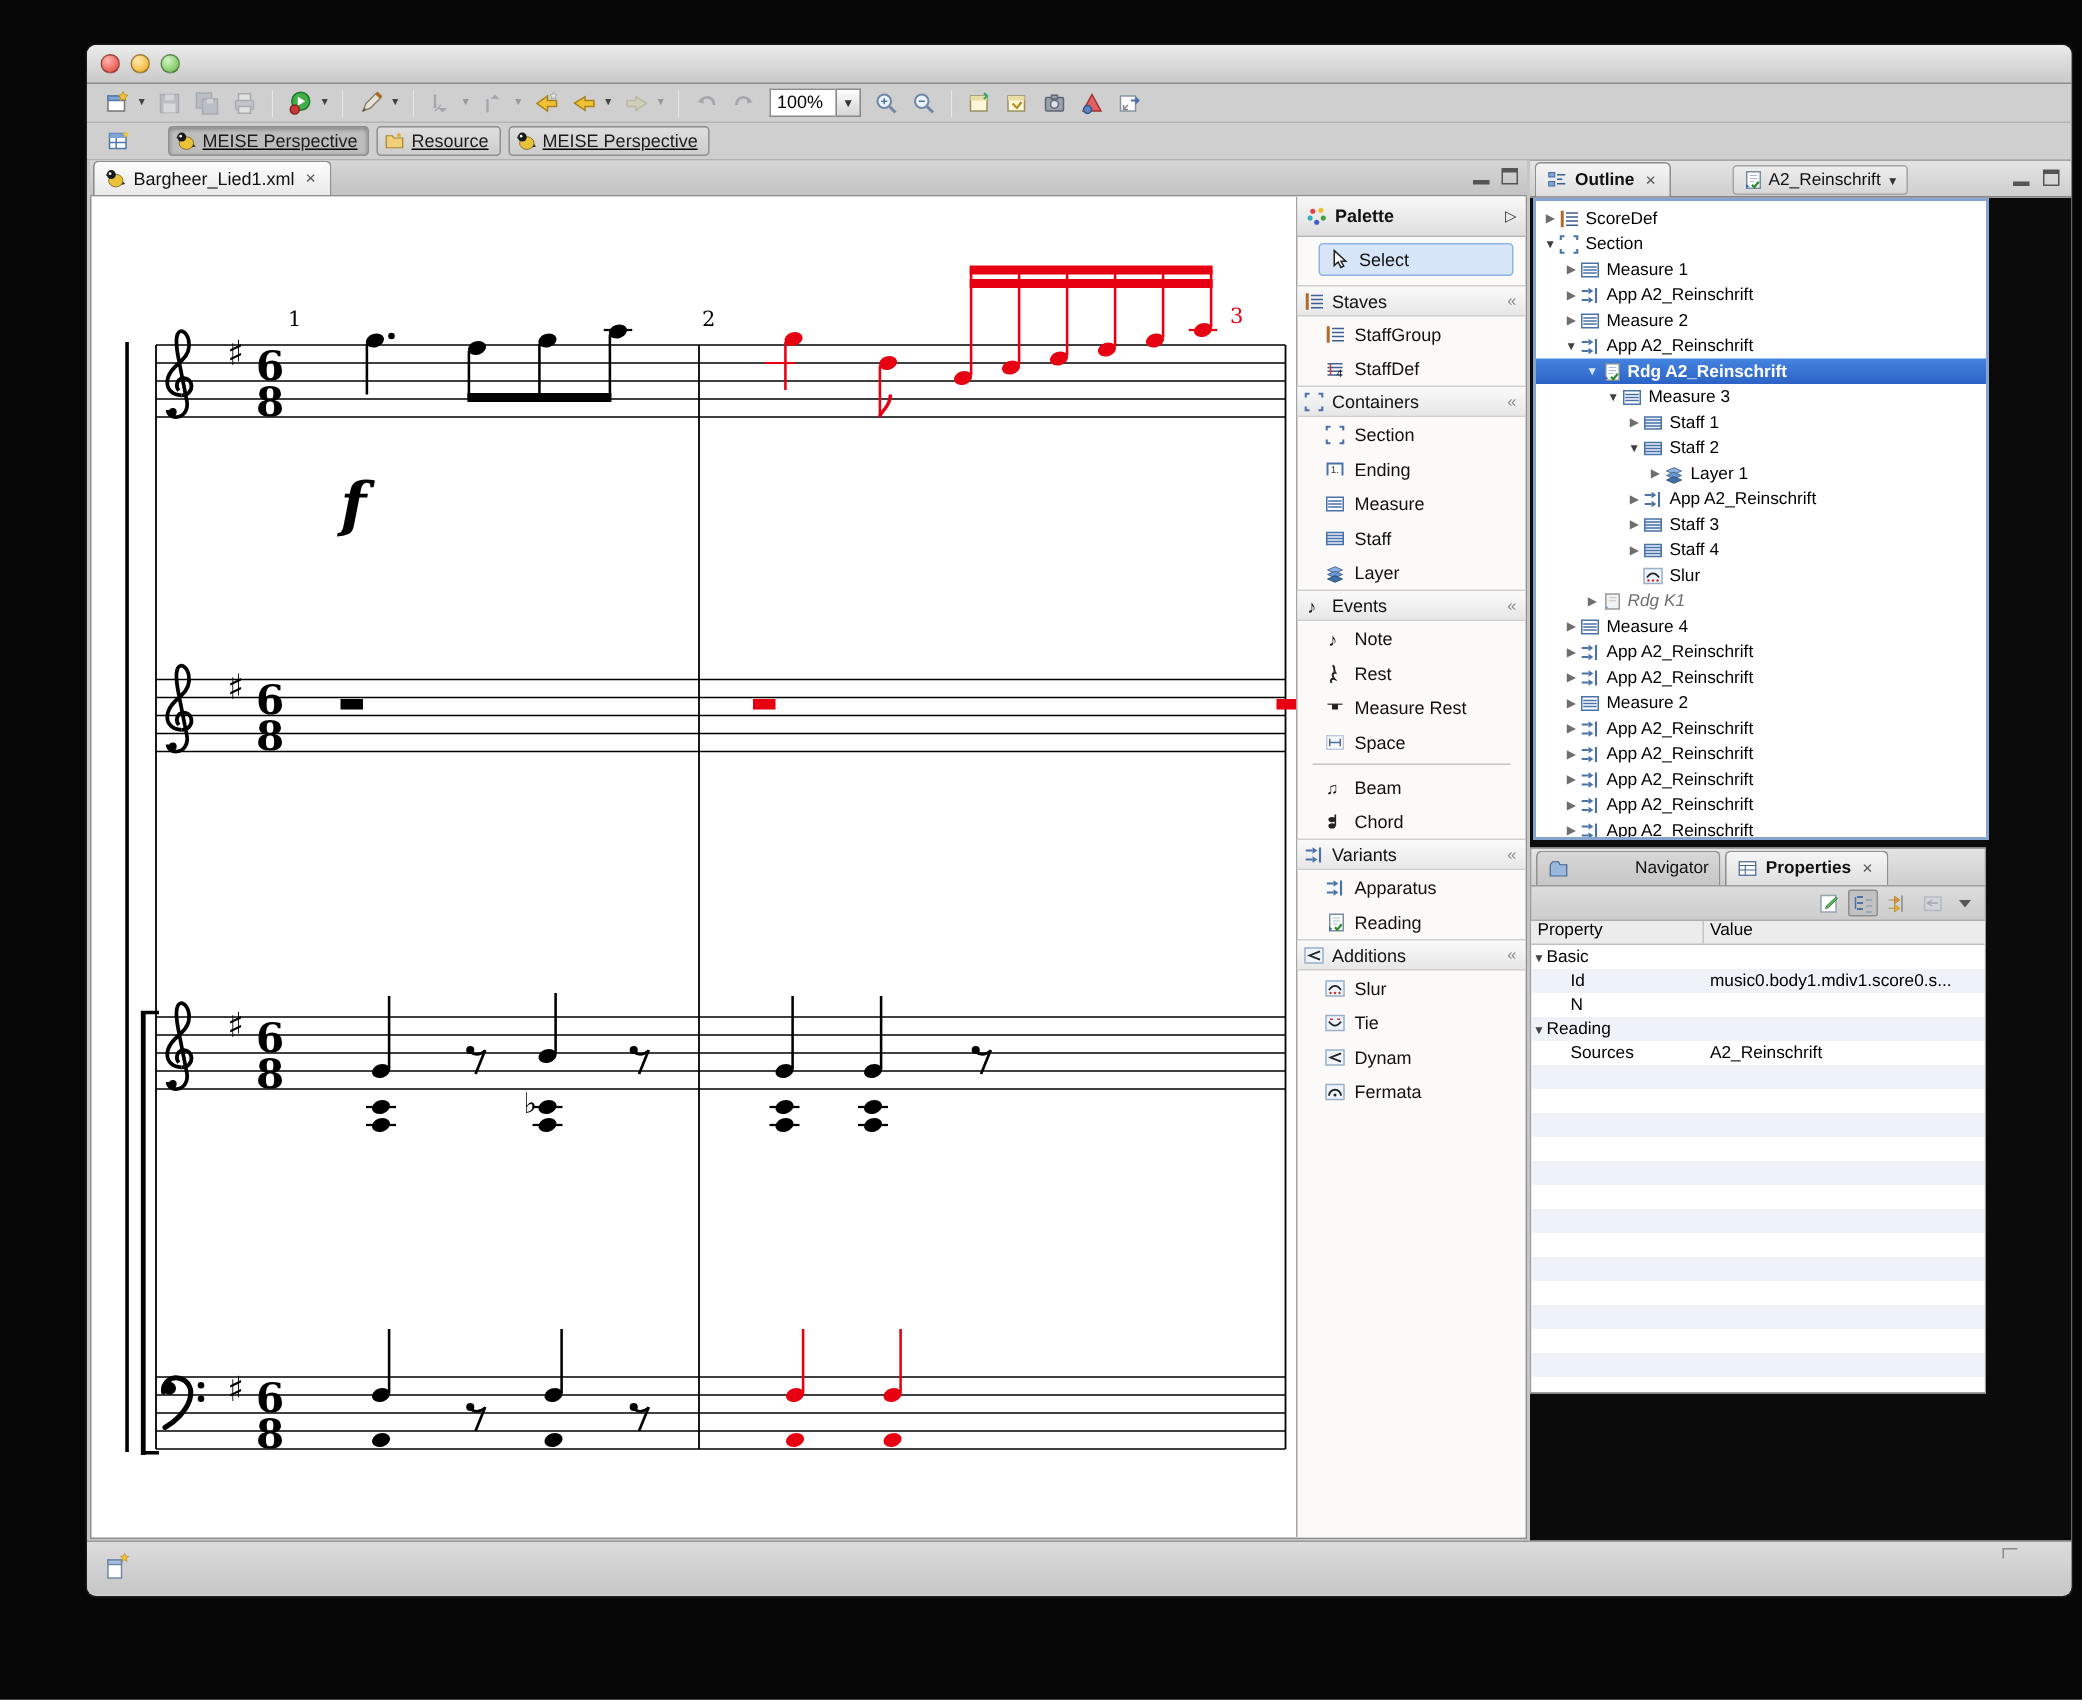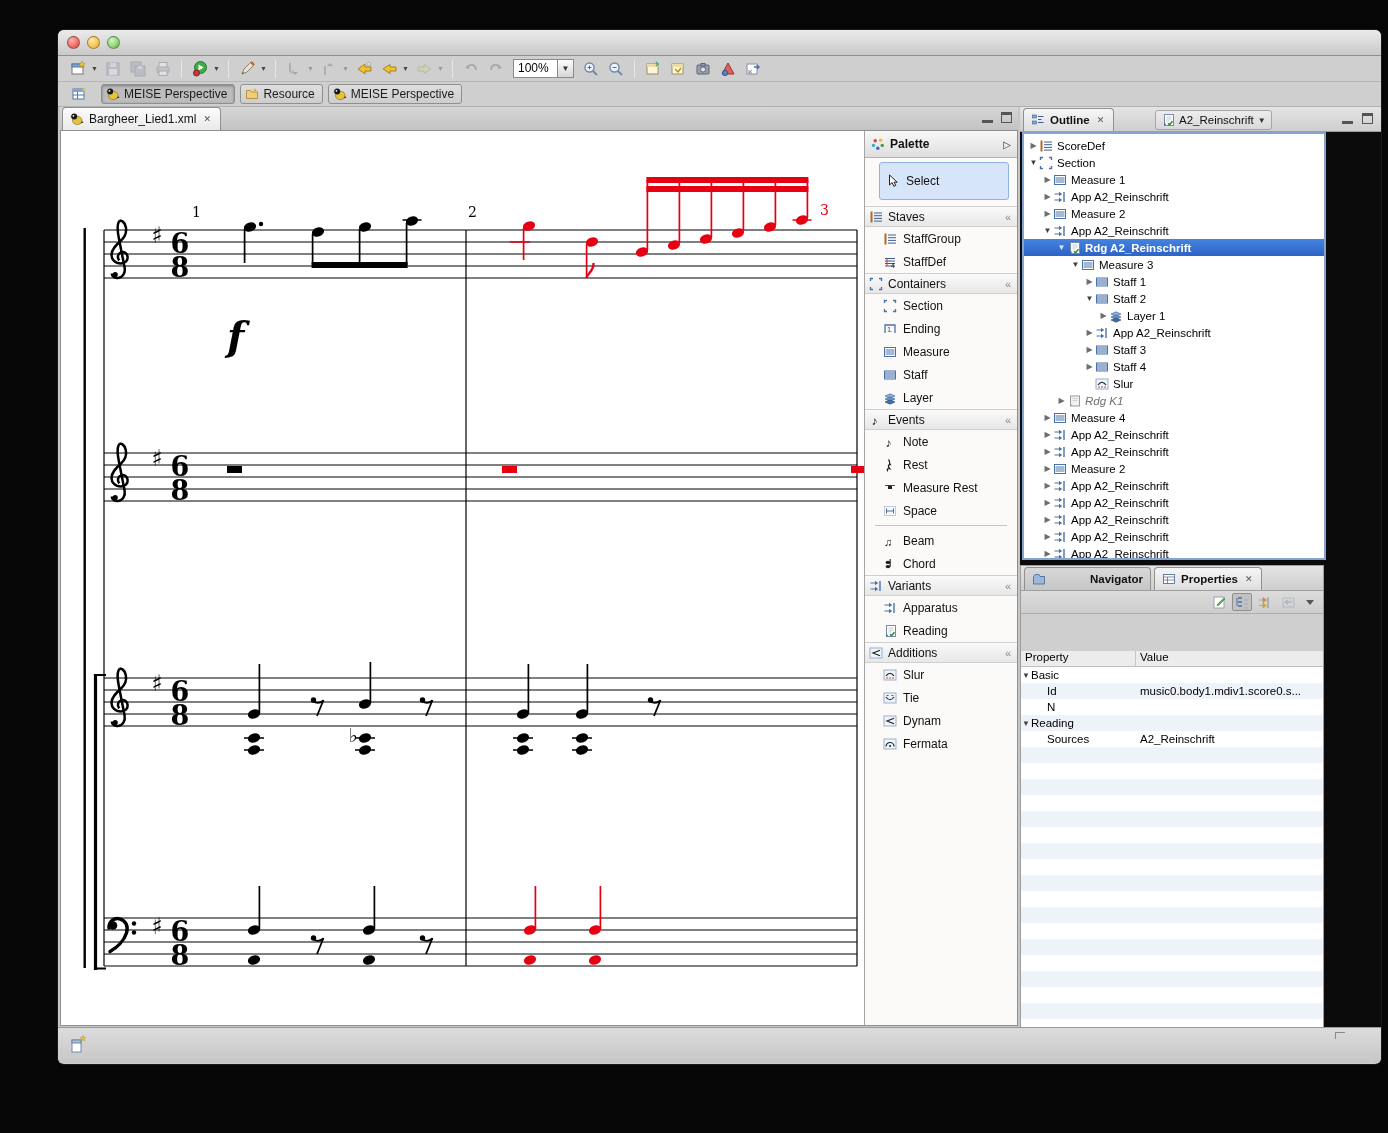--- a/index.html
+++ b/index.html
@@ -23,21 +23,21 @@
   .tbtn svg { display:block; }
   .tbtn.dis { opacity:.38; }
   .tcaret { width:9px; height:22px; display:flex; align-items:center; font-size:7px; color:#444; }
   .tcaret.dis { opacity:.38; }
   .tsep { width:1px; height:18px; background:#aaa; margin:0 5px; border-right:1px solid #e6e6e6; }
   .zoombox { display:flex; margin:0 4px; height:19px; }
   .zoombox .zval { background:#fff; border:1px solid #8a8a8a; border-right:none; width:44px; font-size:12px; padding:1px 4px; color:#000; }
   .zoombox .zdrop { width:17px; background:linear-gradient(#fdfdfd,#d6d6d6); border:1px solid #8a8a8a; font-size:8px; color:#333; display:flex; align-items:center; justify-content:center; }
 
   
-  .perspbar { height:25px; background:#cfcfcf; border-bottom:1px solid #b0b0b0; display:flex; align-items:center; padding-left:8px; gap:5px; }
+  .perspbar { height:25px; background:#cfcfcf; border-bottom:1px solid #b0b0b0; display:flex; align-items:center; padding-left:8px; gap:16px;text-decoration:underline; }
   .pbtn { display:flex; align-items:center; gap:4px; font-size:12px; color:#1c1c1c; border:1px solid #8f8f8f; border-radius:3px; padding:2px 7px 2px 4px; background:linear-gradient(#dedede,#cdcdcd); }
   .pbtn.active { background:#bdbdbd; box-shadow:inset 0 1px 3px rgba(0,0,0,.35); }
   .pbtn svg { display:block; }
   .openpersp { width:26px; height:21px; display:flex; align-items:center; justify-content:center; border:none; margin-right:4px; }
 
   
   .workbench { position:relative; height:920px; background:#c6c6c6; }
 
   .editor-stack { position:absolute; left:2px; top:0; width:958px; height:920px; }
   .etabs { height:24px; background:linear-gradient(#d6d6d6,#c3c3c3); border-bottom:1px solid #8f8f8f; display:flex; align-items:flex-end; position:relative; }
@@ -47,33 +47,33 @@
   .ctl-min { width:11px; height:11px; border-bottom:3px solid #555; }
   .ctl-max { width:11px; height:11px; border:1px solid #555; border-top:3px solid #555; }
 
   .ebody { position:relative; height:895px; background:#fff; border:1px solid #8f8f8f; border-top:none; overflow:hidden; }
   #score-svg { position:absolute; left:0; top:0; }
 
   
   .palette { position:absolute; right:0; top:0; bottom:0; width:153px; background:#fbfaf8; border-left:1px solid #a5a5a5; font-size:12px; color:#111; }
   .pal-head { height:27px; display:flex; align-items:center; gap:5px; padding:0 6px; background:linear-gradient(#f8f8f8,#dedede); border-bottom:1px solid #b3b3b3; font-weight:bold; }
   .pal-head .flyarr { margin-left:auto; font-size:10px; color:#333; }
-  .pal-select { margin:4px 8px 6px 14px; height:38px; display:flex; align-items:center; gap:6px; padding:0 6px; background:#d6e5f8; border:1px solid #8fb4e3; border-radius:3px; }
+  .pal-select { margin:4px 8px 6px 14px; height:22px; display:flex; align-items:center; gap:6px; padding:0 6px; background:#d6e5f8; border:1px solid #8fb4e3; border-radius:3px; }
   .pal-group { height:21px; display:flex; align-items:center; gap:5px; padding:0 6px 0 4px; background:linear-gradient(#fafafa,#e7e7e7); border-top:1px solid #cfcfcf; border-bottom:1px solid #cfcfcf; }
   .pal-group .pin { margin-left:auto; color:#888; font-size:11px; }
   .pal-item { height:23px; display:flex; align-items:center; gap:6px; padding-left:18px; }
   .pal-div { height:1px; background:#c4c4c4; margin:3px 10px; }
   .icon14 { width:14px; height:14px; display:inline-block; flex:none; }
   .icon14 svg { width:14px; height:14px; display:block; }
 
   
   .right-area { position:absolute; left:962px; top:0; width:361px; height:920px; background:#0b0b0b; }
   .oheader { height:25px; background:linear-gradient(#e4e4e4,#cecece); border-bottom:1px solid #9e9e9e; display:flex; align-items:flex-end; position:relative; }
   .vtab { display:flex; align-items:center; gap:5px; font-size:11.5px; font-weight:bold; color:#111; background:linear-gradient(#f6f6f6,#dedede); border:1px solid #909090; border-bottom:none; border-radius:4px 4px 0 0; padding:3px 7px; margin-left:3px; height:23px; }
-  .vtab.inactive { font-weight:bold; background:linear-gradient(#d8d8d8,#c6c6c6);gap:44px; }
+  .vtab.inactive { font-weight:normal; background:linear-gradient(#d8d8d8,#c6c6c6);gap:44px; }
   .filterbtn { position:absolute; left:135px; top:3px; display:flex; align-items:center; gap:4px; font-size:11.5px; color:#111; padding:2px 5px; border:1px solid #a5a5a5; border-radius:3px; background:linear-gradient(#ededed,#d8d8d8); }
   .filterbtn .car { font-size:8px; color:#333; }
   .hctl { position:absolute; right:8px; top:6px; display:flex; gap:9px; }
 
   .treebox { margin-left:2px; width:304px; height:428px; background:#fff; border:2px solid #86a4cd; overflow:hidden; padding-top:3px; }
   .orow { height:17px; display:flex; align-items:center; font-size:11.5px; color:#000; white-space:nowrap; }
   .orow .arrow { width:11px; flex:none; font-size:8px; color:#6e6e6e; text-align:center; }
   .orow .arrow.open { color:#3f3f3f; }
   .orow .lbl { padding-left:4px; }
   .orow.sel { background:linear-gradient(#4584e0,#2c63c6); color:#fff; font-weight:bold; }
@@ -83,22 +83,22 @@
   .sash { height:5px; width:306px; }
 
   .propsblock { width:304px; background:#cfcfcf; border:1px solid #9e9e9e; }
   .ptabs { height:25px; background:linear-gradient(#e4e4e4,#cecece); border-bottom:1px solid #9e9e9e; display:flex; align-items:flex-end; position:relative; }
   .ptoolbar { height:23px; background:linear-gradient(#dcdcdc,#cdcdcd); display:flex; align-items:center; justify-content:flex-end; gap:3px; padding-right:6px; border-bottom:1px solid #adadad; }
   .pico { width:20px; height:18px; display:flex; align-items:center; justify-content:center; border-radius:2px; }
   .pico.pressed { background:#c2c2c2; border:1px solid #8f8f8f; }
   .pico.dis { opacity:.4; }
   .vmenu { width:0; height:0; border-left:4px solid transparent; border-right:4px solid transparent; border-top:5px solid #555; margin:0 3px 0 5px; }
 
-  .ptable { background:#fff; height:407px; font-size:11.5px; color:#000;
-            background-image:repeating-linear-gradient(#fff 0 16px, #eef2f9 16px 32px); background-position:0 16px;margin-top:37px; }
+  .ptable { background:#fff; height:314px; font-size:11.5px; color:#000;
+            background-image:repeating-linear-gradient(#fff 0 16px, #eef2f9 16px 32px); background-position:0 16px; }
   .phead { height:16px; display:flex; background:#ececec; border-bottom:1px solid #bfbfbf; font-size:11.5px; }
   .phead .c1 { width:115px; padding-left:4px; border-right:1px solid #c6c6c6; }
   .phead .c2 { flex:1; padding-left:4px; }
   .prow { height:16px; display:flex; align-items:center; }
   .prow .c1 { width:115px; display:flex; align-items:center; overflow:hidden; }
   .prow .c2 { flex:1; padding-left:4px; white-space:nowrap; overflow:hidden; }
   .prow .garrow { width:10px; font-size:8px; color:#444; text-align:center; }
   .prow.child .c1 { padding-left:26px; }
 
   

